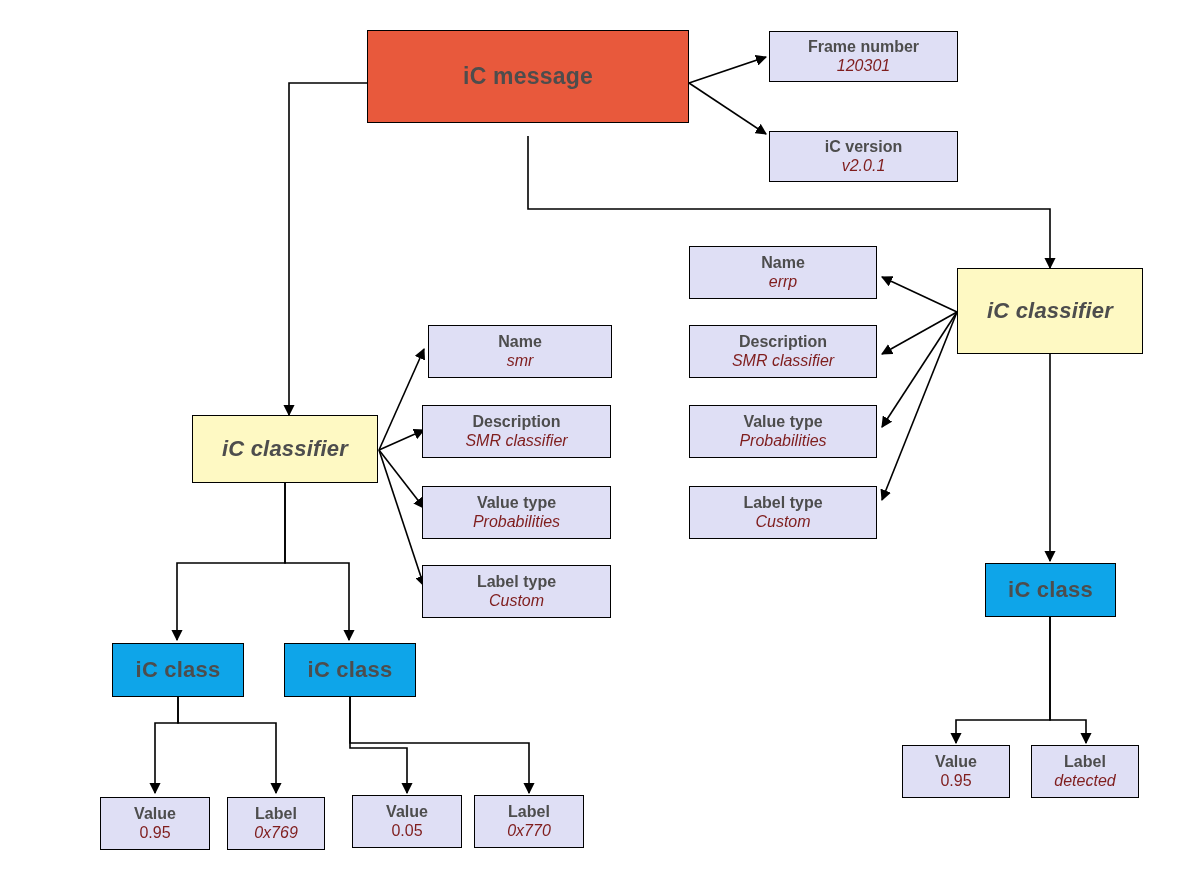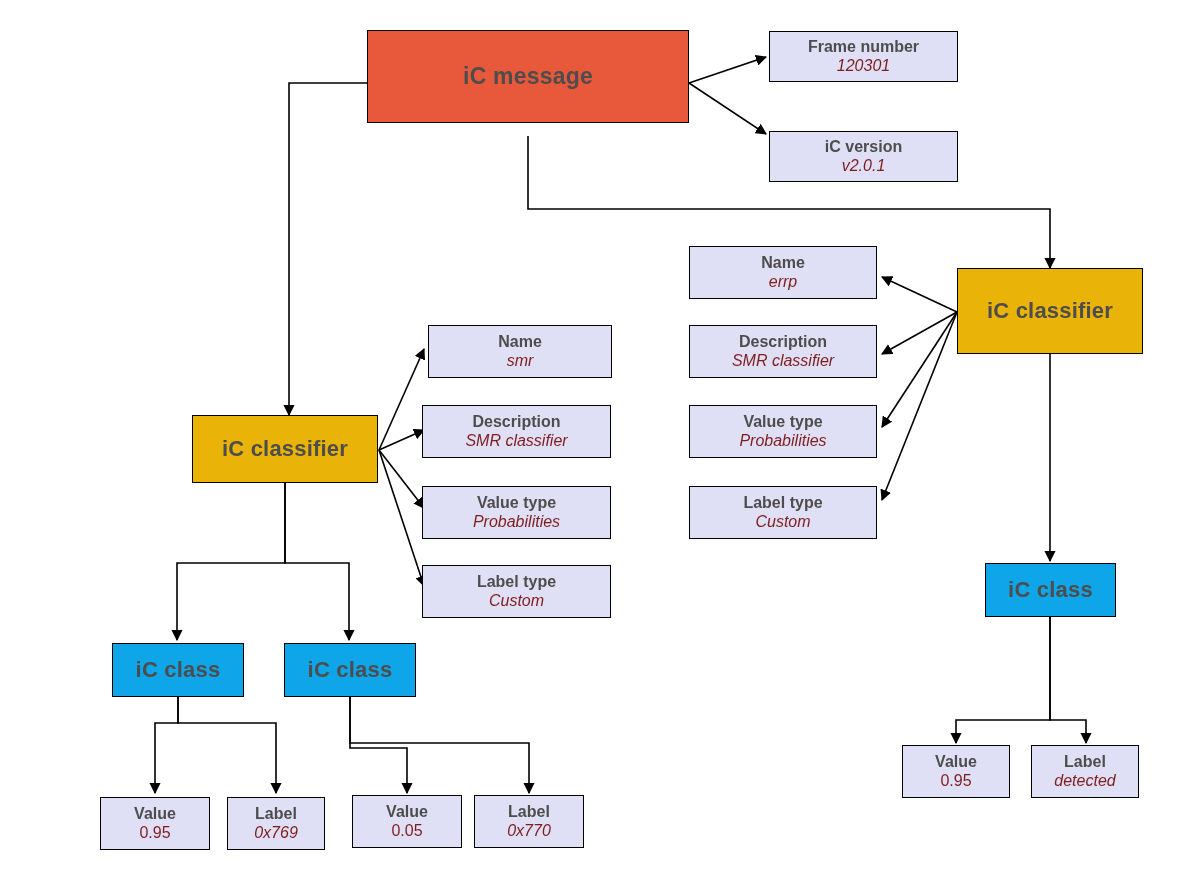--- a/index.html
+++ b/index.html
@@ -33,21 +33,22 @@
     align-items: center;
     justify-content: center;
     text-align: center;
     color: #4d4d4d;
     line-height: 1.12;
   }
   .node.msg {
     background: #e8593c;
   }
   .node.classifier {
-    background: #eab308;
+    background: #fef9c3;
+    font-style: italic;
   }
   .node.cls {
     background: #0ea5e9;
   }
   .node.attr {
     background: #dfdff5;
   }
   .title {
     font-weight: bold;
     font-size: 22px;

